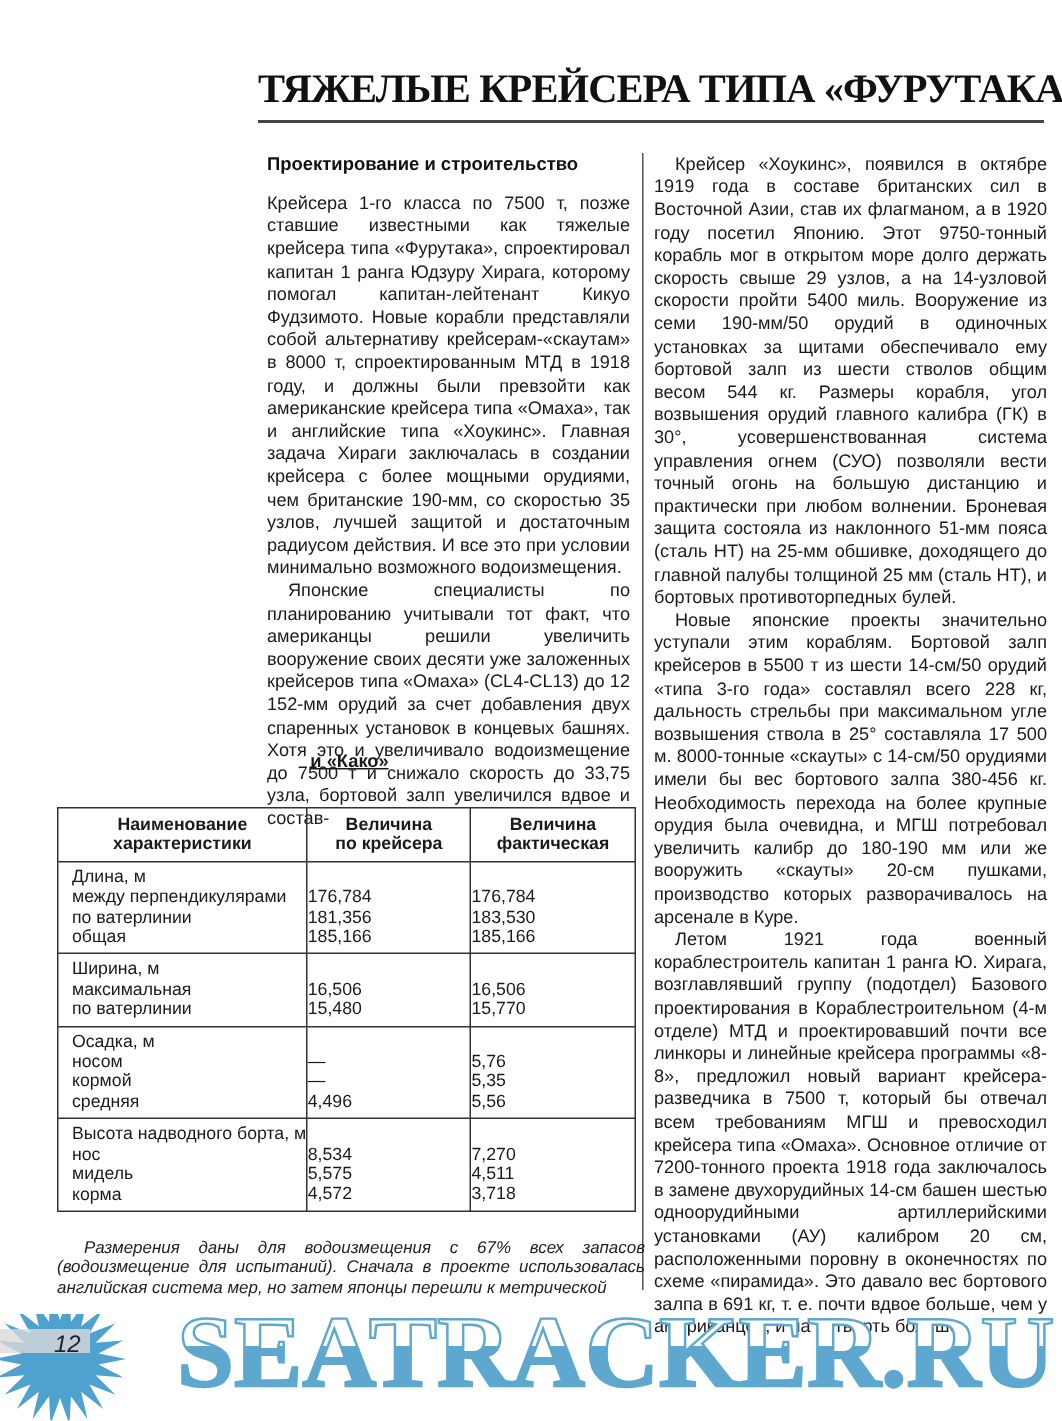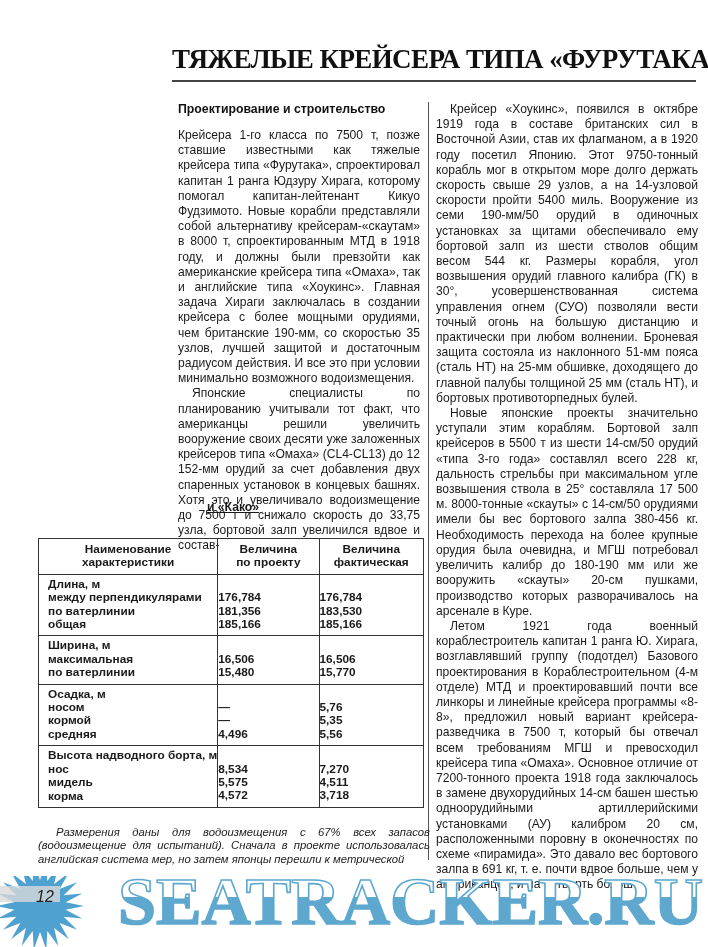--- a/index.html
+++ b/index.html
@@ -29,21 +29,21 @@
 
   .table-caption {
     position: absolute; left: 38px; top: 500px; width: 390px; text-align: center;
     font-weight: bold; font-size: 12.2px; line-height: 14px; text-decoration: underline;
   }
   table.specs {
     position: absolute; left: 38px; top: 538px; width: 386px;
     border-collapse: collapse; font-size: 11.8px; line-height: 13.4px;
   }
   table.specs th, table.specs td {
-    border: 1px solid #333; vertical-align: top; padding: 3px 0 4px 0; font-weight: bold;
+    border: 1px solid #333; vertical-align: top; padding: 3px 0 4px 0;
   }
   table.specs th { font-weight: bold; text-align: center; padding: 4px 2px 4px 2px; }
   table.specs td.name { padding-left: 9px; width: 156px; }
   table.specs td.val { text-align: left; width: 114px; }
   table.specs td.val2 { width: 114px; }
   .line { display: block; white-space: nowrap; }
   .line.blank { height: 13.4px; }
 
   .footnote {
     position: absolute; left: 38px; top: 826px; width: 392px;
@@ -86,21 +86,21 @@
 
 <table class="specs">
   <thead>
     <tr>
       <th>
         <span class="line">Наименование</span>
         <span class="line">характеристики</span>
       </th>
       <th>
         <span class="line">Величина</span>
-        <span class="line">по проекту</span>
+        <span class="line">по крейсера</span>
       </th>
       <th>
         <span class="line">Величина</span>
         <span class="line">фактическая</span>
       </th>
     </tr>
   </thead>
   <tbody>
 
     <tr>

